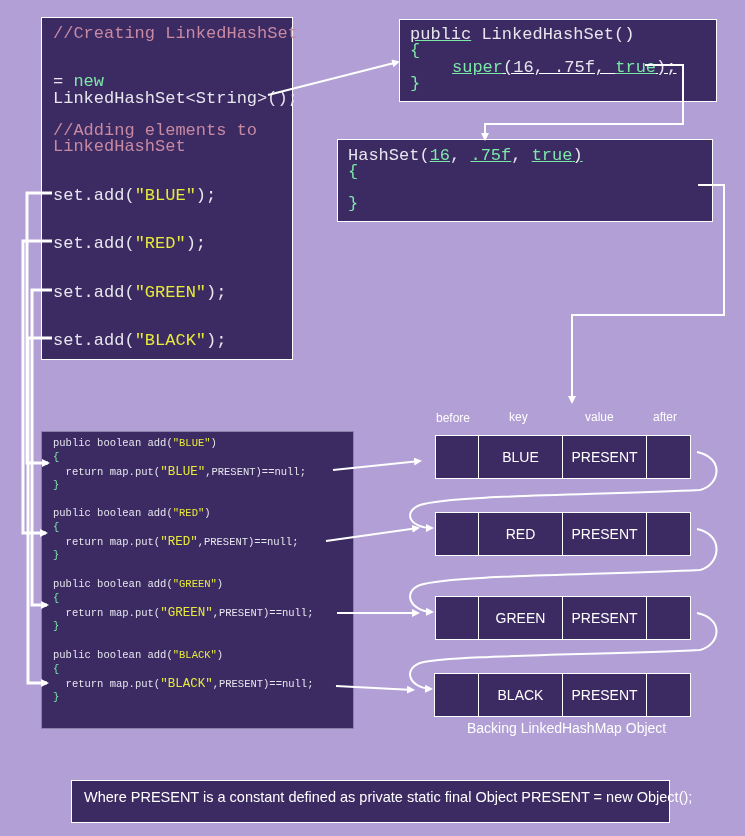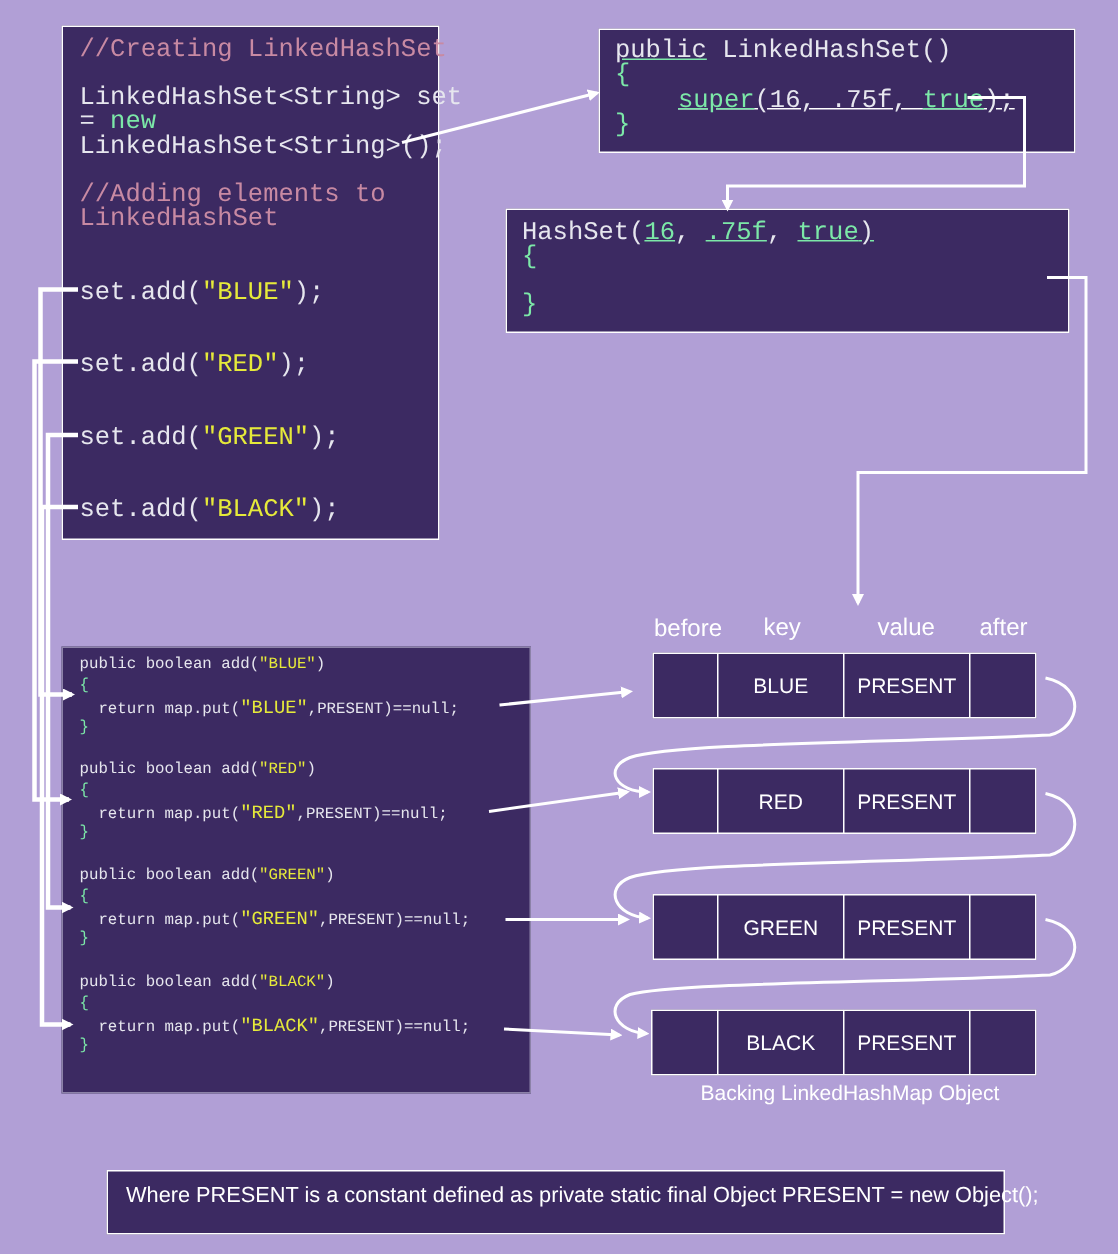--- a/index.html
+++ b/index.html
@@ -9,29 +9,28 @@
   .line { position:absolute; left:0; }
   .cmt { color:#c88aa3; }
   .kw { color:#7ce8a8; }
   .str { color:#e6ea3a; }
   .ul { text-decoration:underline; text-decoration-color:#7ce8a8; }
   .ulw { text-decoration:underline; text-decoration-color:#ffffff; }
   .small { font-size:10.5px; }
   .strbig { color:#e6ea3a; font-size:12.5px; }
   .sans { font-family:"Liberation Sans","DejaVu Sans",sans-serif; }
   .cell { position:absolute; height:44px; border:1px solid #ffffff; box-sizing:border-box; background:#3c2a62; color:#ffffff; font-family:"Liberation Sans","DejaVu Sans",sans-serif; font-size:14px; display:flex; align-items:center; justify-content:center; }
-  .hdr { position:absolute; color:#ffffff; font-family:"Liberation Sans","DejaVu Sans",sans-serif; font-size:16px; }
+  .hdr { position:absolute; color:#ffffff; font-family:"Liberation Sans","DejaVu Sans",sans-serif; font-size:12px; }
   svg.overlay { position:absolute; left:0; top:0; pointer-events:none; }
 </style>
 </head>
 <body>
 
 <div class="box mono" style="left:41px;top:17px;width:252px;height:343px;">
   <div class="line" style="left:11px;top:6px;"><span class="cmt">//Creating LinkedHashSet</span></div>
-  <div class="line" style="left:11px;top:38px;">LinkedHashSet&lt;String&gt; set</div>
   <div class="line" style="left:11px;top:54px;"><span>= </span><span class="kw">new</span></div>
   <div class="line" style="left:11px;top:71px;">LinkedHashSet&lt;String&gt;();</div>
   <div class="line cmt" style="left:11px;top:103px;">//Adding elements to</div>
   <div class="line cmt" style="left:11px;top:119px;">LinkedHashSet</div>
   <div class="line" style="left:11px;top:168px;"><span>set.add(</span><span class="str">"BLUE"</span><span>);</span></div>
   <div class="line" style="left:11px;top:216px;"><span>set.add(</span><span class="str">"RED"</span><span>);</span></div>
   <div class="line" style="left:11px;top:265px;"><span>set.add(</span><span class="str">"GREEN"</span><span>);</span></div>
   <div class="line" style="left:11px;top:313px;"><span>set.add(</span><span class="str">"BLACK"</span><span>);</span></div>
 </div>
 

